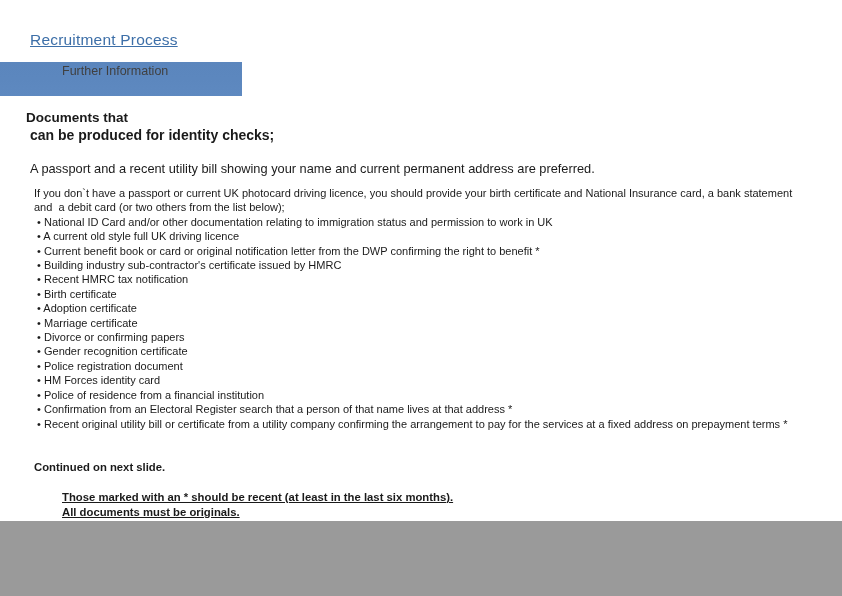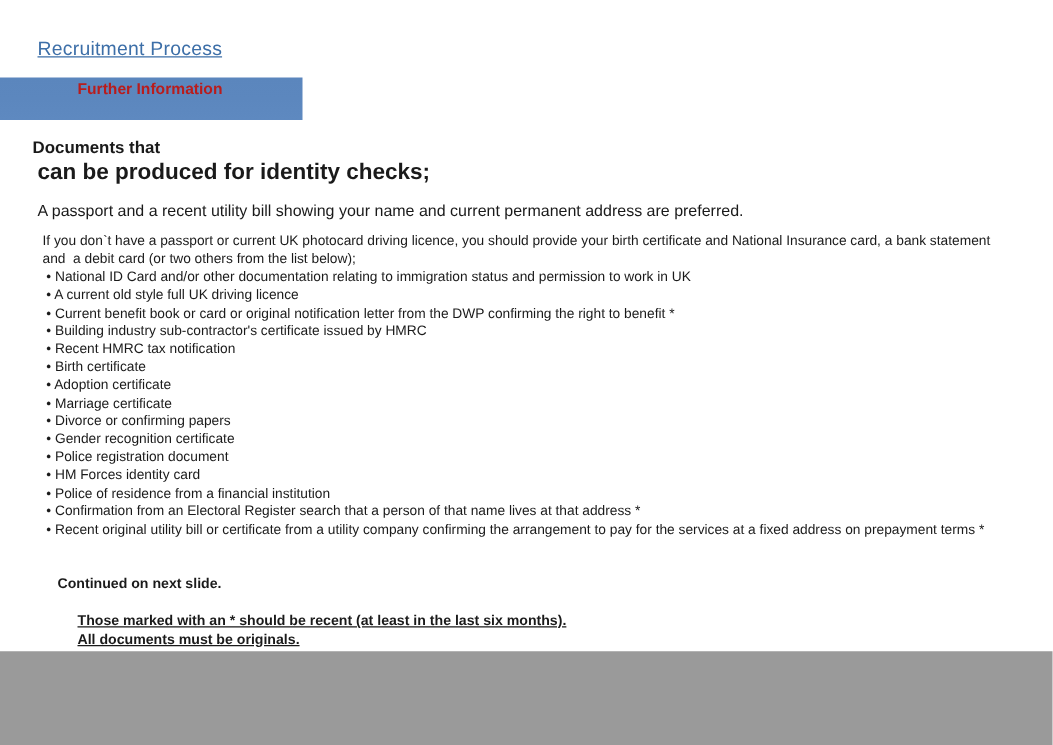--- a/index.html
+++ b/index.html
@@ -37,36 +37,36 @@
     top: 62px;
     width: 242px;
     height: 34px;
     background: linear-gradient(to bottom, #5b86bd 0%, #5c87be 50%, #5e89c0 100%);
   }
   .banner-label {
     position: absolute;
     left: 62px;
     top: 64px;
     font-size: 12.5px;
-    font-weight: bold;
-    color: #b91c1c;
+    font-weight: normal;
+    color: #404040;
   }
   .heading-1 {
     position: absolute;
     left: 26px;
     top: 110px;
     font-size: 13.5px;
     font-weight: bold;
     color: #1a1a1a;
   }
   .heading-2 {
     position: absolute;
     left: 30px;
     top: 127px;
-    font-size: 18px;
+    font-size: 14px;
     font-weight: bold;
     color: #1a1a1a;
   }
   .lead {
     position: absolute;
     left: 30px;
     top: 161px;
     font-size: 12.8px;
     font-weight: normal;
     color: #1a1a1a;
@@ -83,21 +83,20 @@
     color: #1a1a1a;
     white-space: pre;
   }
   .continued {
     position: absolute;
     left: 34px;
     top: 461px;
     font-size: 11.3px;
     font-weight: bold;
     color: #1a1a1a;
-    margin-left: 12px;
   }
   .footnote {
     position: absolute;
     left: 34px;
     top: 490px;
     width: 700px;
     margin-left: 28px;
   }
   .footnote-line {
     font-size: 11.3px;

